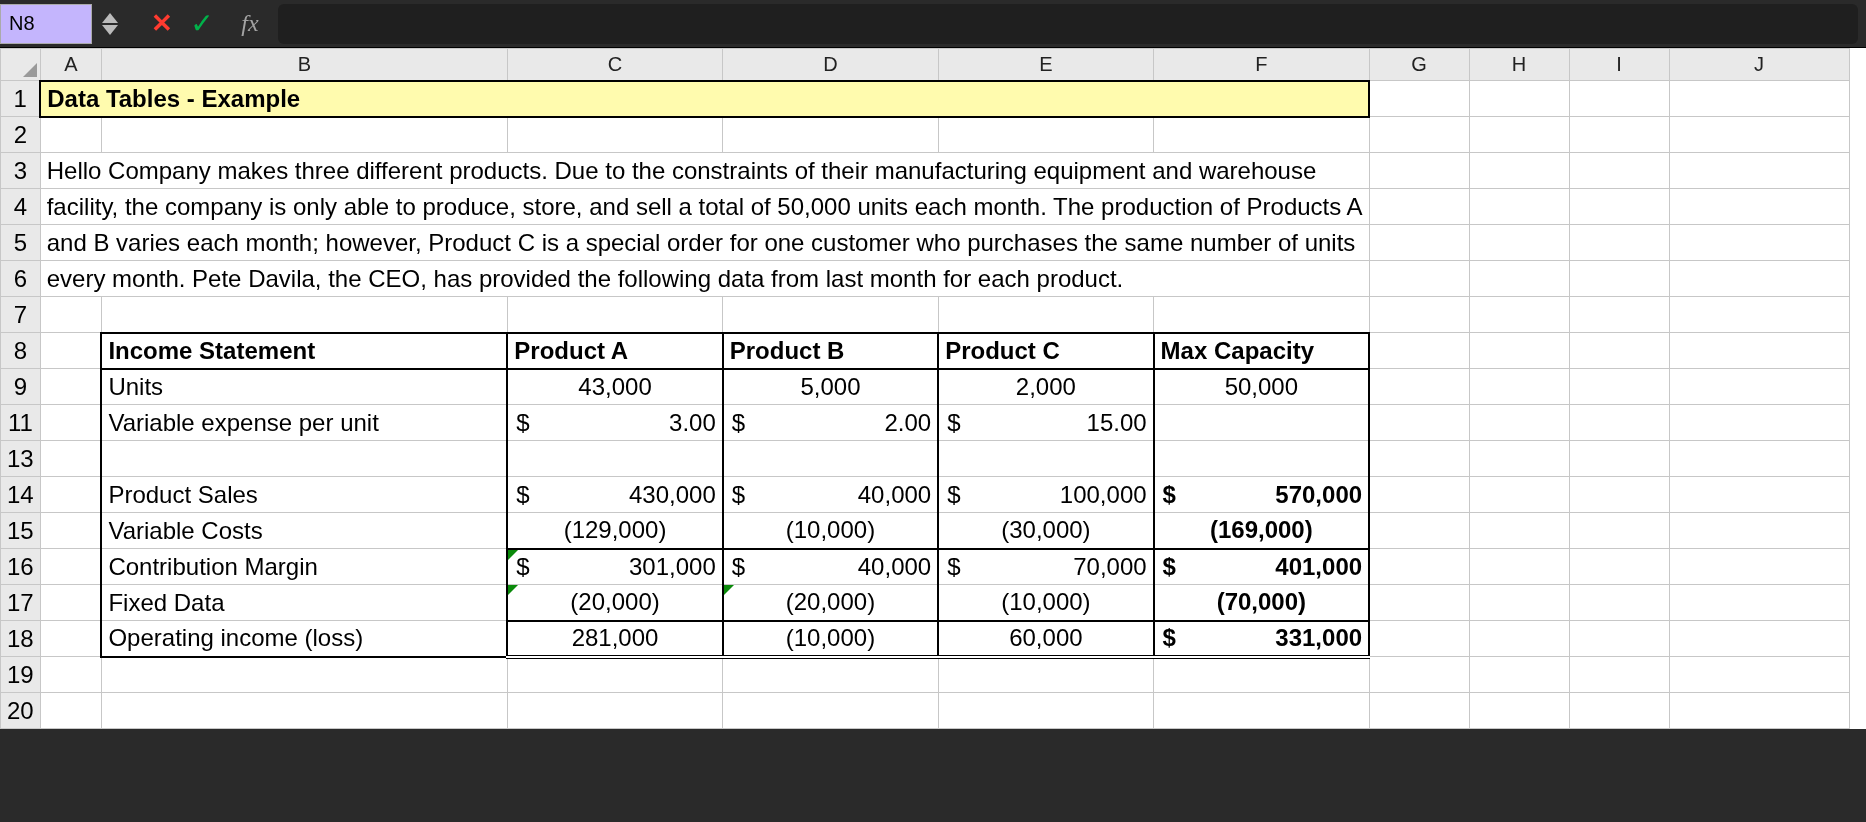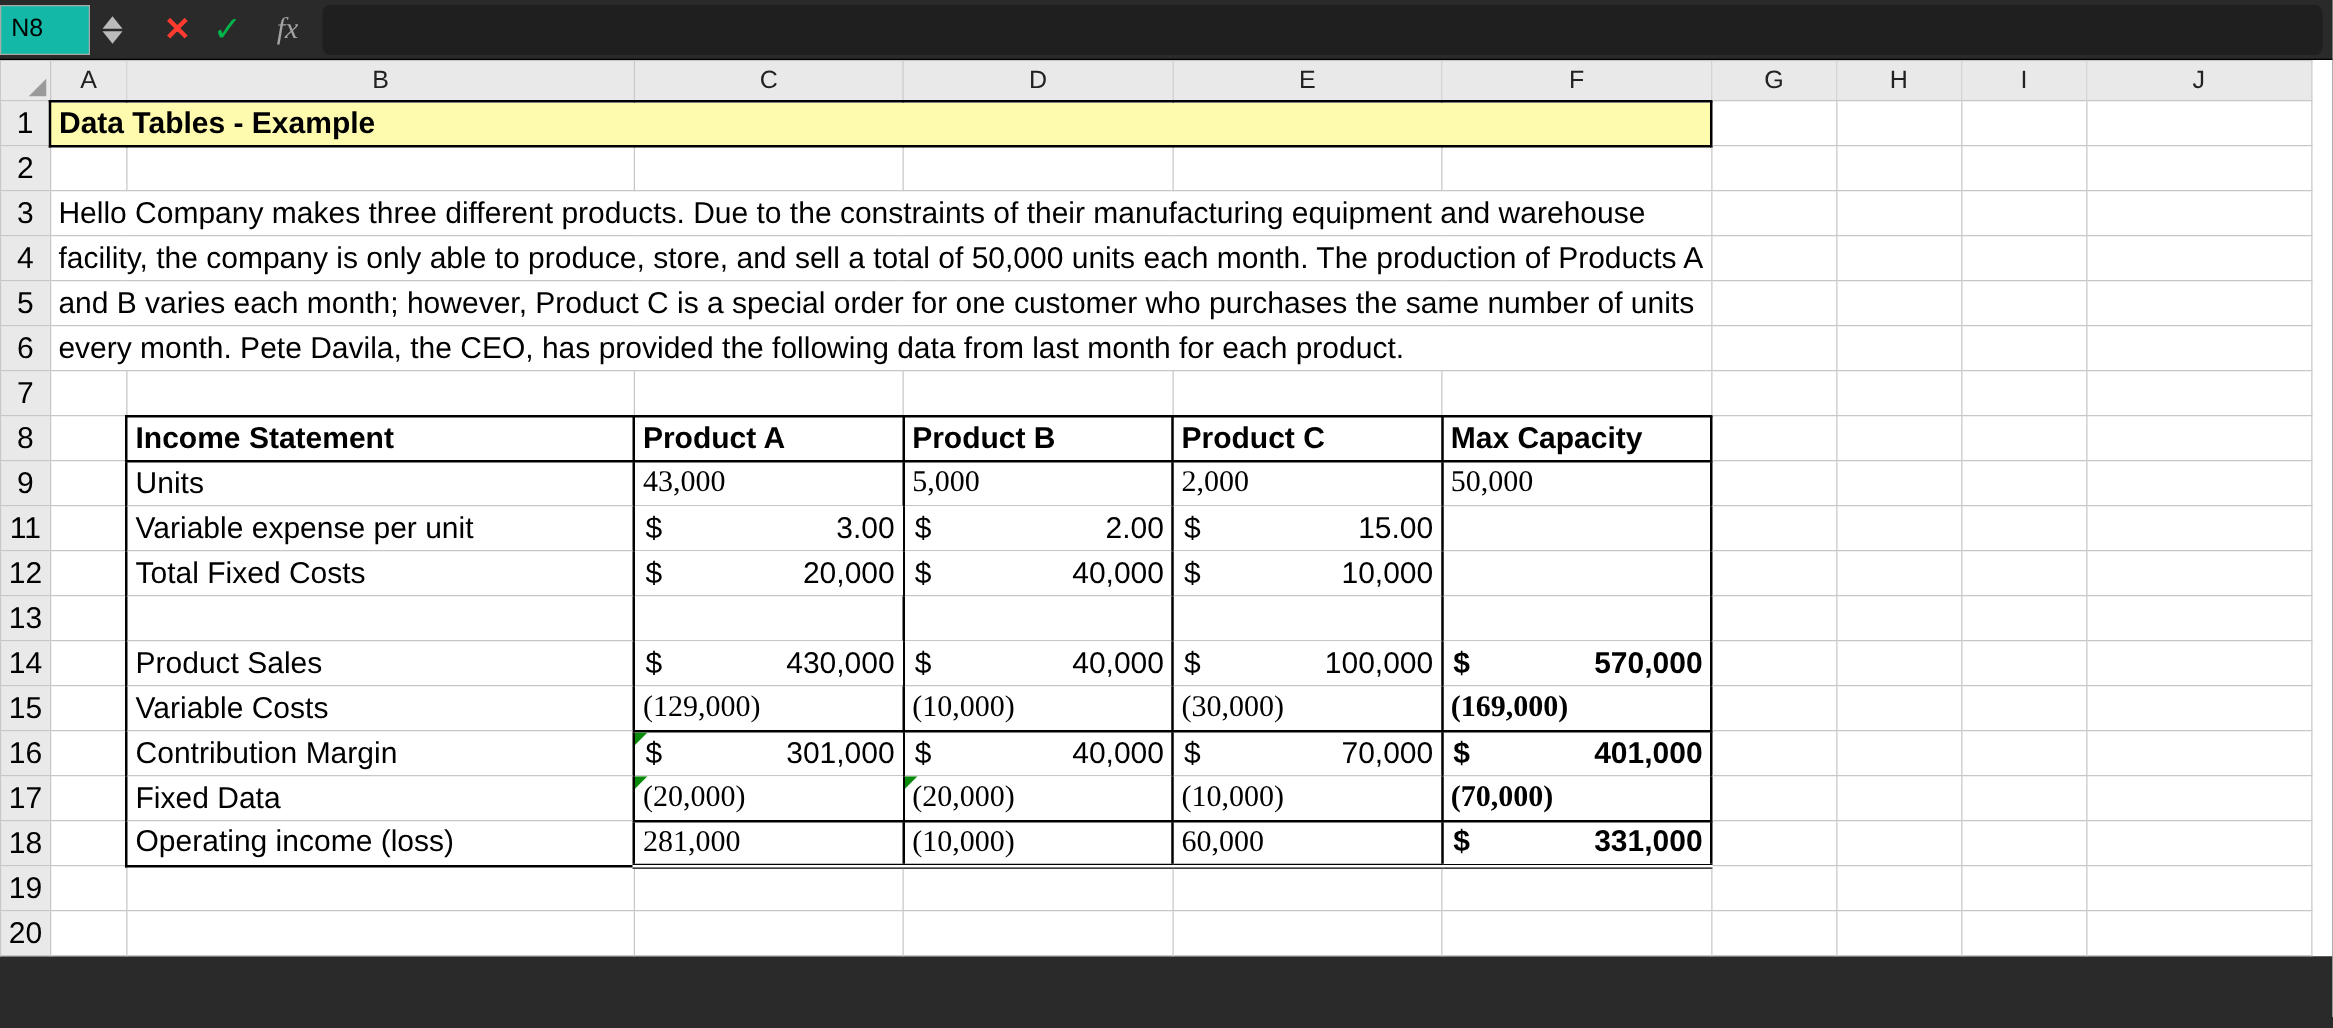--- a/index.html
+++ b/index.html
@@ -12,23 +12,23 @@
     height: 822px;
   }
   .formula-bar {
     display: flex;
     align-items: center;
     height: 48px;
     background: #2a2a2a;
     border-bottom: 1px solid #000;
   }
   .name-box {
-    width: 72px;
+    width: 92px;
     height: 40px;
-    background: #14b8a6;
+    background: #c4b5fd;
     color: #000;
     font-size: 20px;
     display: flex;
     align-items: center;
     padding-left: 8px;
     border: 1px solid #aaa;
     margin: 0 4px 0 0;
   }
   .stepper {
     width: 28px;
@@ -119,21 +119,21 @@
   .title-cell {
     background: #fffbae !important;
     font-weight: bold;
     font-size: 26px;
     border: 2px solid #000 !important;
   }
   .para { font-size: 24px; }
 
   .bold { font-weight: bold; }
   .center { text-align: left; }
-  .right { text-align: left; font-family: Liberation Serif, serif; }
+  .right { text-align: center; }
 
   .bt2 { border-top: 2px solid #000 !important; }
   .bb2 { border-bottom: 2px solid #000 !important; }
   .bl2 { border-left: 2px solid #000 !important; }
   .br2 { border-right: 2px solid #000 !important; }
   .dbl-bot { border-bottom: 4px double #000 !important; }
 
   .curr {
     position: relative;
     text-align: right;
@@ -302,33 +302,20 @@
     <td class="curr br2"><span class="sym">$</span><span>3.00</span></td>
     <td class="curr br2"><span class="sym">$</span><span>2.00</span></td>
     <td class="curr br2"><span class="sym">$</span><span>15.00</span></td>
     <td class="br2"></td>
     <td></td>
           <td></td>
           <td></td>
           <td></td>
   </tr>
 
-  <tr>
-    <td class="rowhdr">12</td>
-    <td></td>
-    <td class="bl2 br2">Total Fixed Costs</td>
-    <td class="curr br2"><span class="sym">$</span><span>20,000</span></td>
-    <td class="curr br2"><span class="sym">$</span><span>40,000</span></td>
-    <td class="curr br2"><span class="sym">$</span><span>10,000</span></td>
-    <td class="br2"></td>
-    <td></td>
-          <td></td>
-          <td></td>
-          <td></td>
-  </tr>
 
   <tr>
     <td class="rowhdr">13</td>
     <td></td>
     <td class="bl2 br2"></td>
     <td class="br2"></td>
           <td class="br2"></td>
           <td class="br2"></td>
           <td class="br2"></td>
     <td></td>

